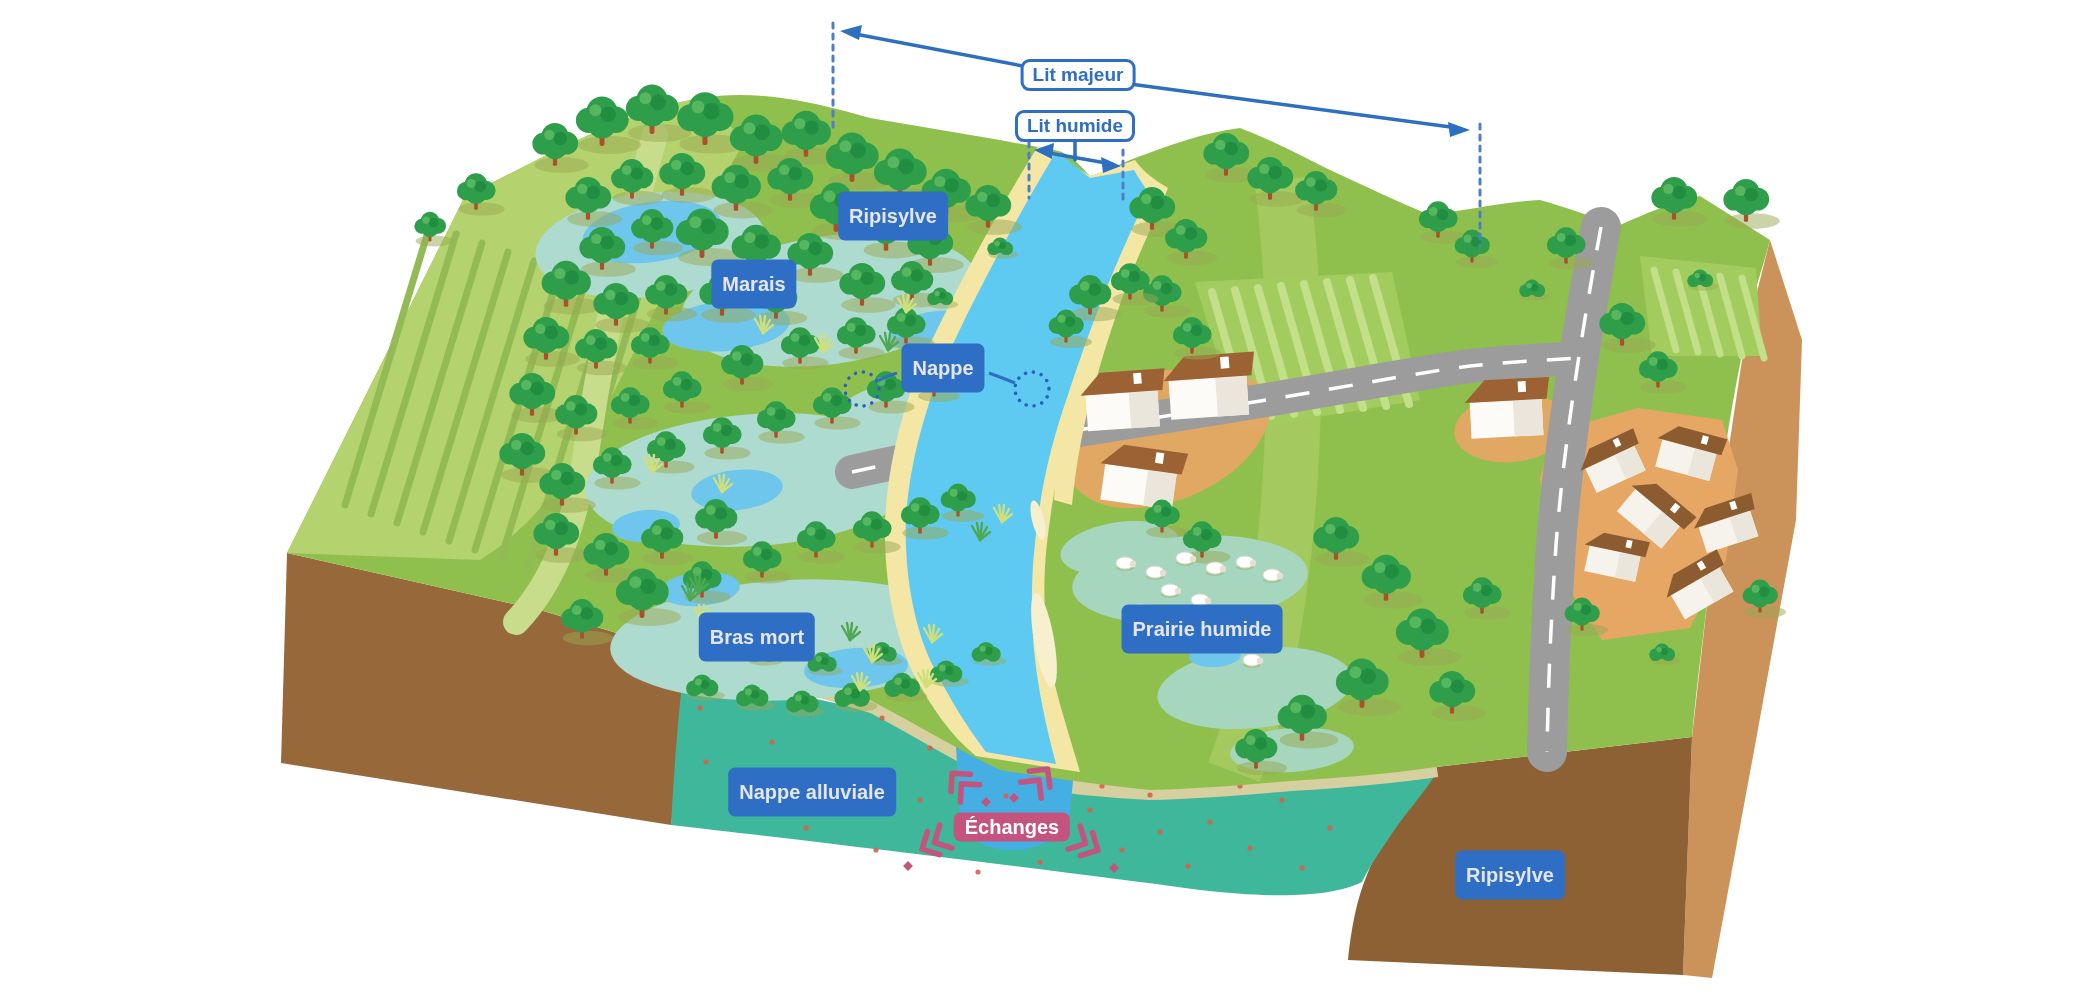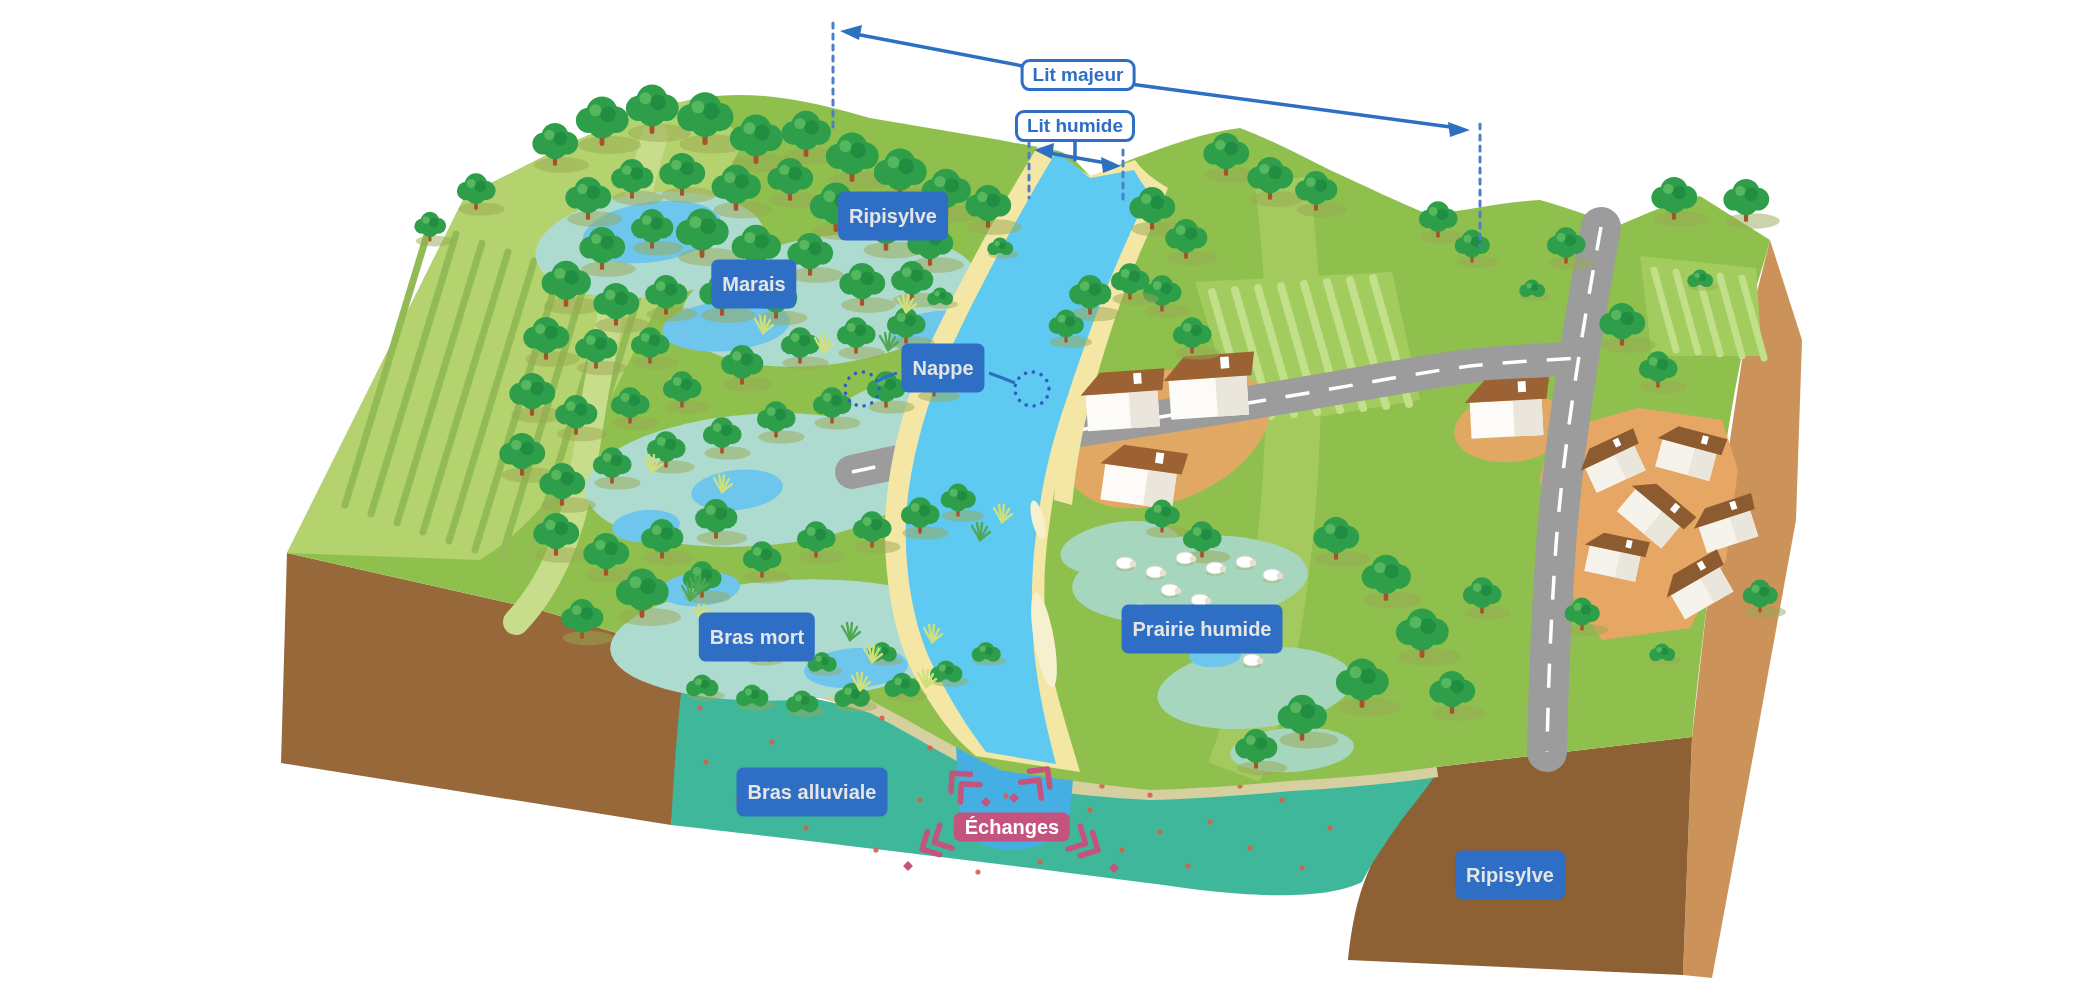--- a/index.html
+++ b/index.html
@@ -1476,17 +1476,17 @@
   </g>
 </svg>
 
 <div class="callout outline" style="left:1078px;top:75px">Lit majeur</div>
 <div class="callout outline" style="left:1075px;top:126px">Lit humide</div>
 <div class="callout solid" style="left:893px;top:216px">Ripisylve</div>
 <div class="callout solid" style="left:754px;top:284px">Marais</div>
 <div class="callout solid" style="left:943px;top:368px">Nappe</div>
 <div class="callout solid" style="left:757px;top:637px">Bras mort</div>
 <div class="callout solid" style="left:1202px;top:629px">Prairie humide</div>
-<div class="callout solid" style="left:812px;top:792px">Bras alluviale</div>
+<div class="callout solid" style="left:812px;top:792px">Nappe alluviale</div>
 <div class="callout pink" style="left:1012px;top:827px">Échanges</div>
 <div class="callout solid" style="left:1510px;top:875px">Ripisylve</div>
 
 </div>
 
 </body></html>

